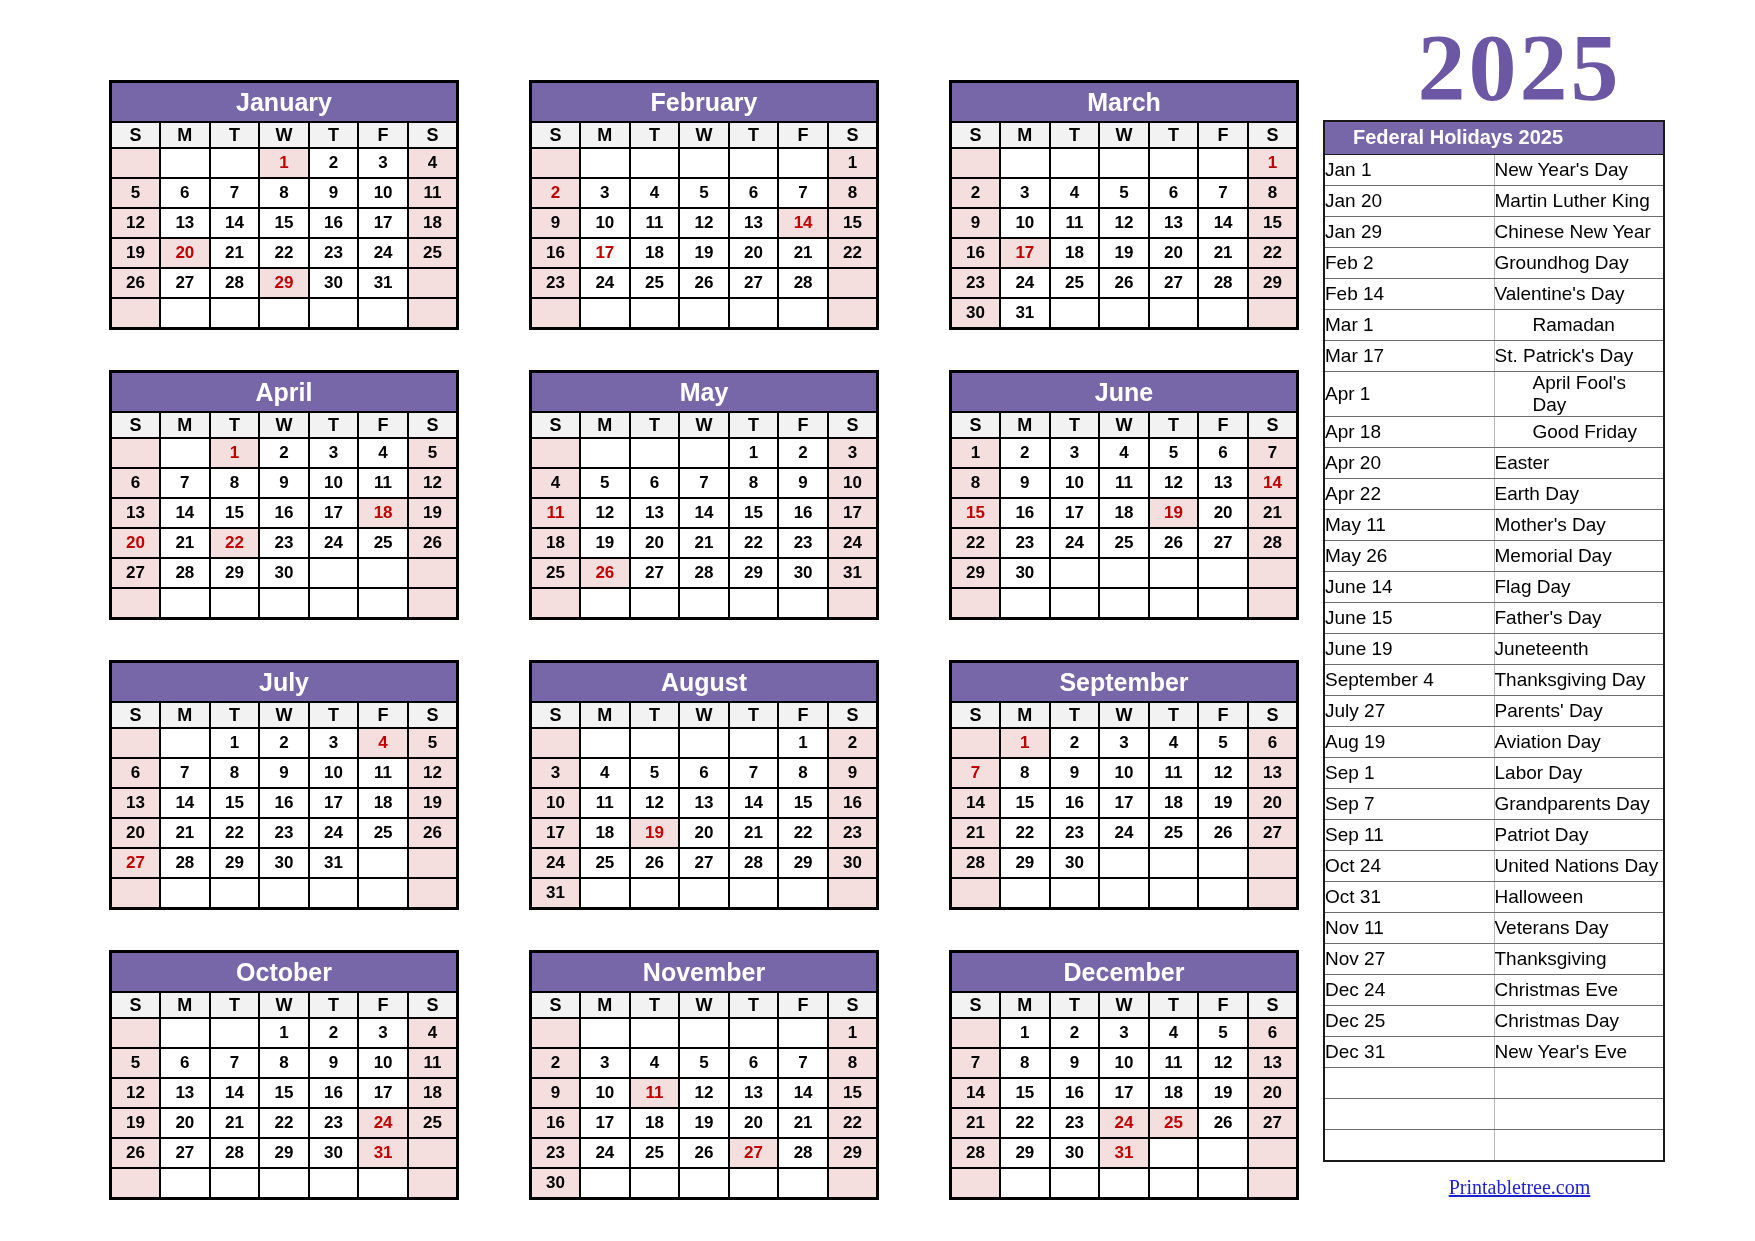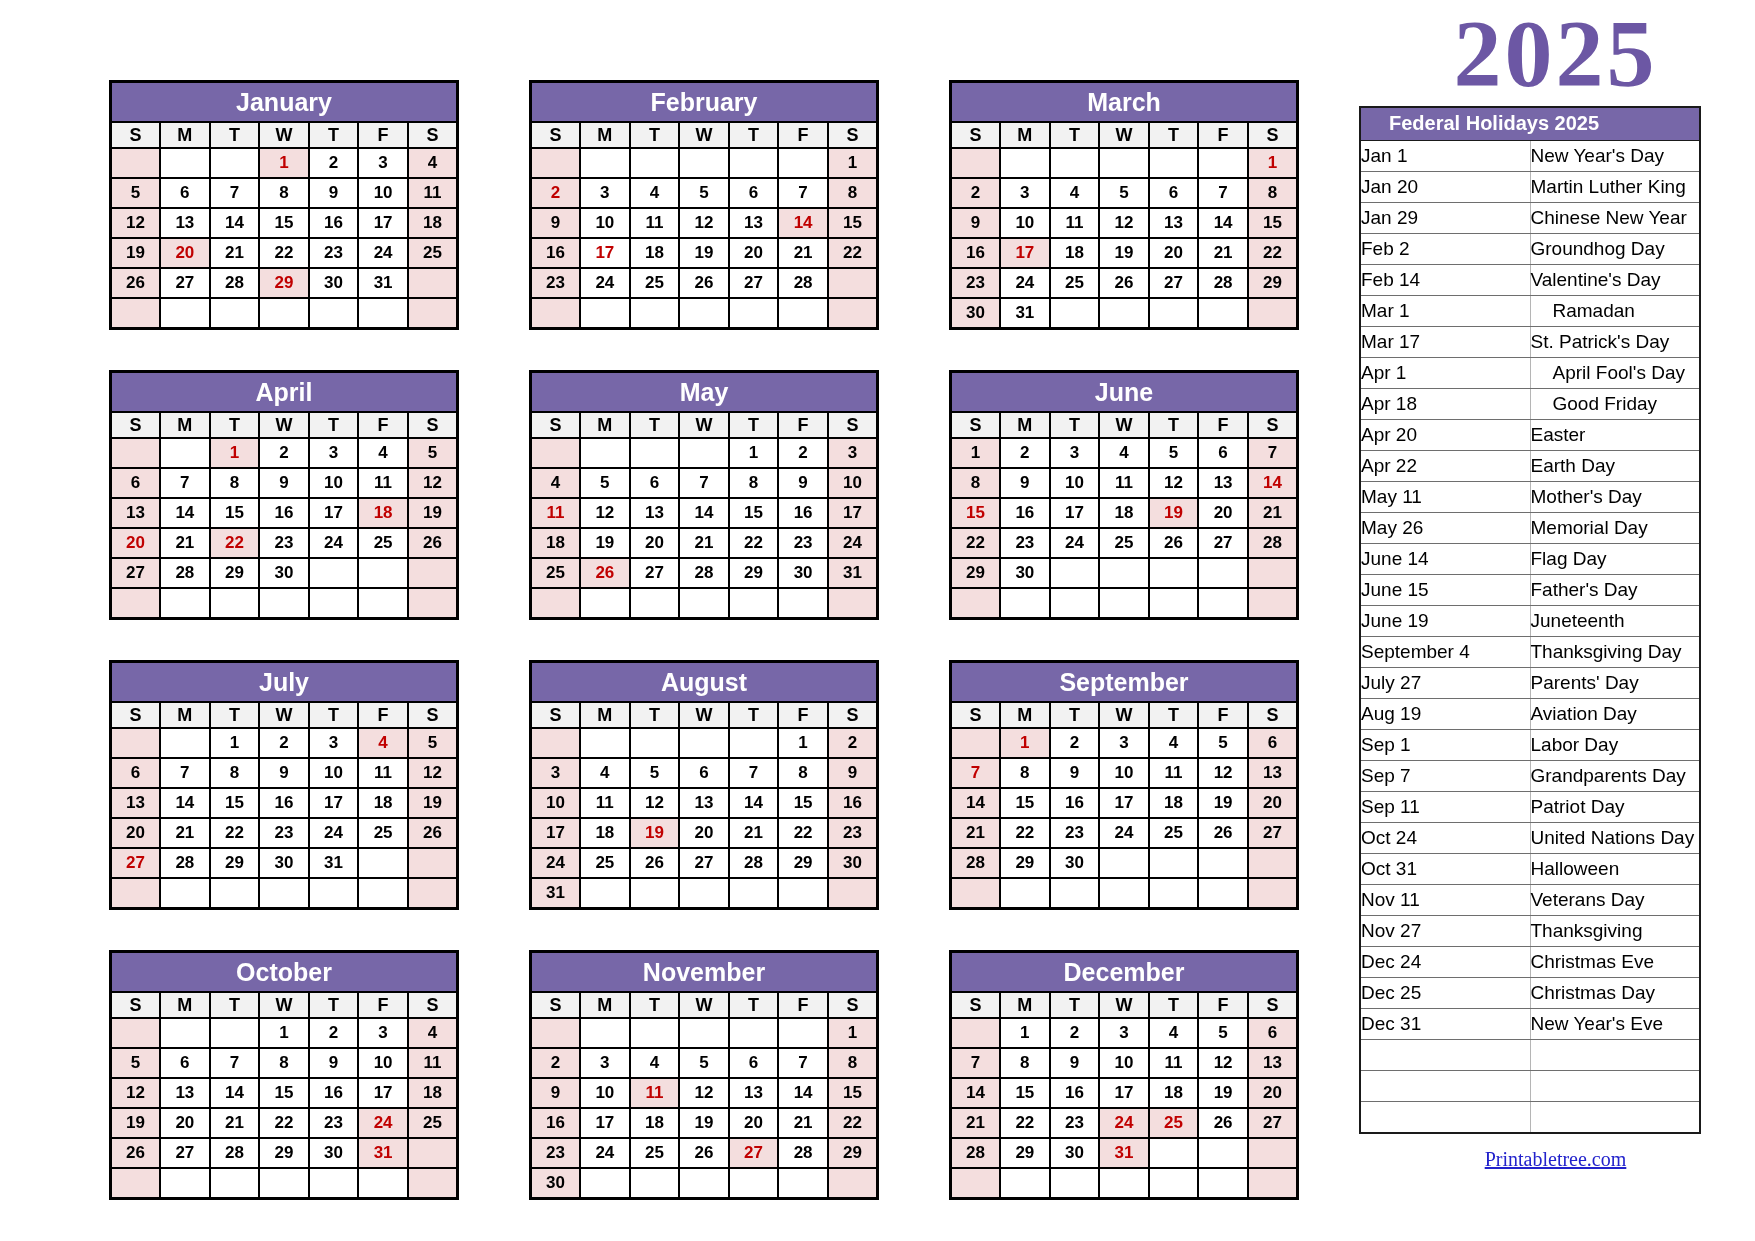--- a/index.html
+++ b/index.html
@@ -34,42 +34,42 @@
   table.month td.day {
     background:#fff; color:#000;
     font-size:17px; font-weight:bold; text-align:center;
     border:2px solid #000; padding:0; height:28px;
   }
   table.month td.day.sun, table.month td.day.sat { background:var(--pink); }
   table.month td.day.hl  { background:var(--pink); color:var(--red); }
   table.month td.day.red { color:var(--red); }
 
   
-  .sidebar { position:absolute; left:1323px; top:4px; width:393px;margin-left:36px; }
+  .sidebar { position:absolute; left:1323px; top:18px; width:393px; }
   .year-title {
     font-family:"Liberation Serif", serif; font-weight:bold;
     font-size:96px; line-height:100px; color:var(--title-purple);
     text-align:center; letter-spacing:3px; height:100px;
   }
   table.holidays {
     border-collapse:collapse; table-layout:fixed;
     width:342px; margin-top:2px; border:2px solid #1a1a1a;
   }
   table.holidays th.hheader {
     background:var(--purple); color:#fff;
     font-size:20px; font-weight:bold; text-align:left;
     padding:4px 0 5px 28px; border:1px solid #1a1a1a;
   }
   table.holidays td {
     border-top:1px solid #6e6e6e; border-bottom:1px solid #6e6e6e;
     font-size:19px; color:#000; height:30px; padding:0; vertical-align:middle;
   }
   td.hdate { width:112px; padding-left:14px; border-right:1px solid #b5b5b5; }
   td.hname { padding-left:8px; }
-  td.hname.indent { padding-left:22px; }
+  td.hname.indent { padding-left:38px; }
   .footer { text-align:center; margin-top:14px; }
   a.site-link { color:var(--blue); font-size:20px; text-decoration:underline; cursor:pointer;font-family:Liberation Serif, serif; }
 </style>
 </head>
 <body>
 
 <div class="page">
 
   <div class="months-grid" id="months">
       <table class="month">

